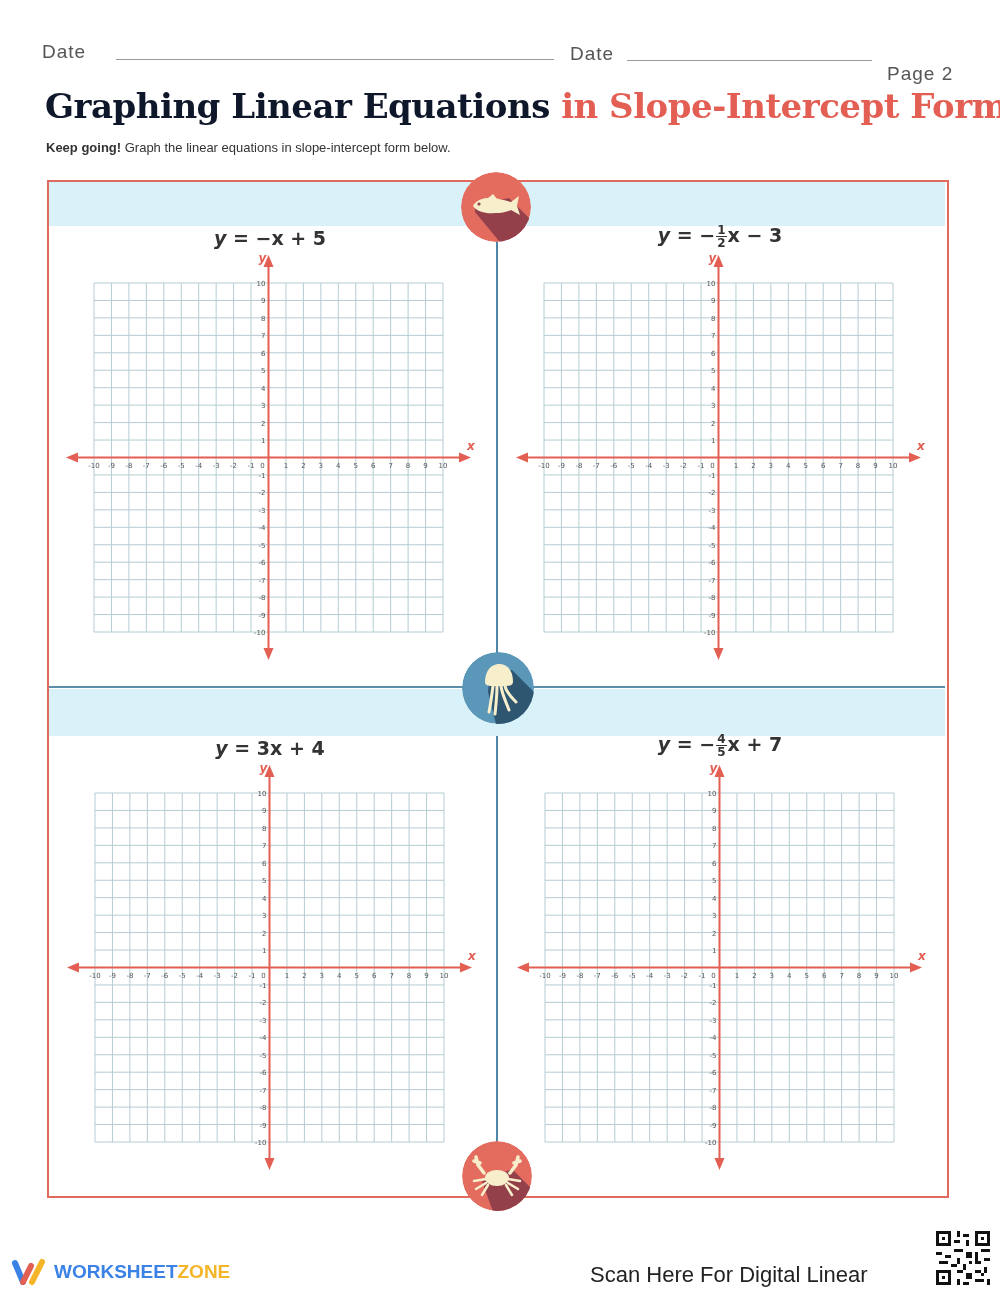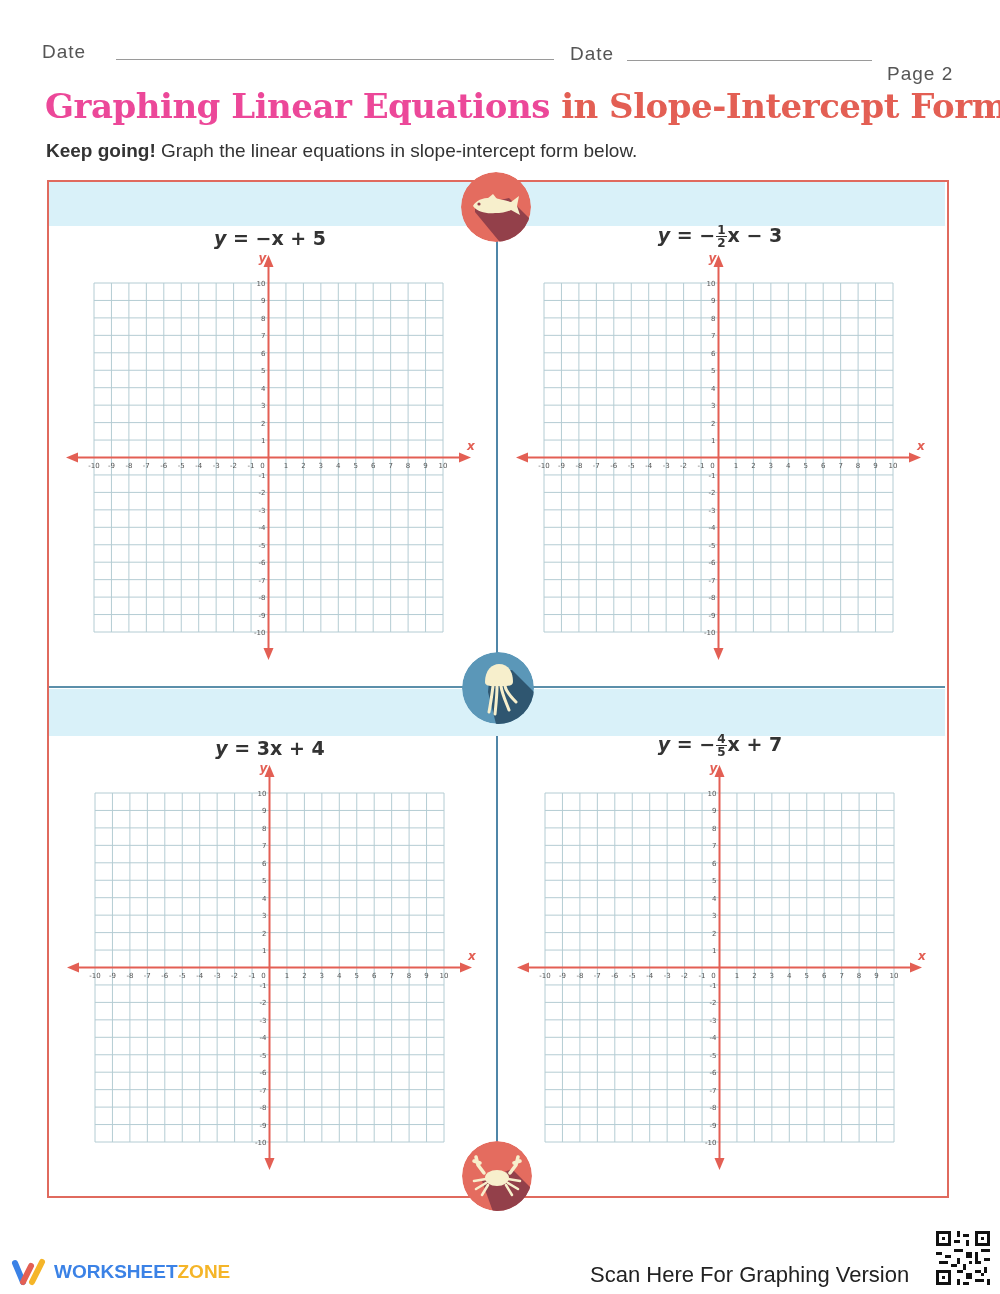--- a/index.html
+++ b/index.html
@@ -1,22 +1,22 @@
 <!DOCTYPE html>
 <html><head>
 <meta charset="utf-8">
 <style>
   html,body{margin:0;padding:0;background:#fff;}
   body{width:1000px;height:1294px;position:relative;overflow:hidden;font-family:"DejaVu Sans",sans-serif;color:#333;}
   .hdr-label{position:absolute;font-family:"Liberation Sans",sans-serif;font-size:19px;color:#555;letter-spacing:1px;}
   .hdr-line{position:absolute;height:1px;background:#9a9a9a;}
   .title{position:absolute;left:45px;top:86px;font-family:"DejaVu Serif",serif;font-size:34px;font-weight:bold;letter-spacing:-0.5px;white-space:nowrap;}
-  .title .t1{color:#ec4899;}
+  .title .t1{color:#0f172a;}
   .title .t2{color:#e35f54;}
-  .instr{position:absolute;left:46px;top:140px;font-family:"Liberation Sans",sans-serif;font-size:19px;color:#333;}
+  .instr{position:absolute;left:46px;top:140px;font-family:"Liberation Sans",sans-serif;font-size:13px;color:#333;}
   .instr b{font-weight:bold;}
   .frame{position:absolute;left:47px;top:180px;width:898px;height:1014px;border:2px solid #e06a5e;box-sizing:content-box;}
   .band{position:absolute;background:#d9f1f9;}
   .eq{position:absolute;font-family:"DejaVu Sans",sans-serif;font-size:19px;font-weight:bold;color:#333;text-align:center;white-space:nowrap;margin-top:36px;}
   .eq i{font-style:italic;}
   .frac{display:inline-block;vertical-align:middle;text-align:center;font-size:12px;line-height:12px;margin:0 1px;}
   .frac span{display:block;}
   .frac .num{border-bottom:1.5px solid #333;padding:0 1px;}
   .vdiv{position:absolute;width:2px;background:#4f86a8;}
   .hdiv{position:absolute;height:2px;background:#5b8faa;}
@@ -476,21 +476,21 @@
 </div>
 
 <div class="footer-logo">
   <svg width="38" height="28" viewBox="0 0 38 28">
     <line x1="5" y1="5" x2="13" y2="24" stroke="#3b82e6" stroke-width="6" stroke-linecap="round"></line>
     <line x1="13" y1="24" x2="21" y2="8" stroke="#e35f54" stroke-width="6" stroke-linecap="round"></line>
     <line x1="22" y1="24" x2="32" y2="4" stroke="#f5b528" stroke-width="6" stroke-linecap="round"></line>
   </svg>
   <span class="logo-text"><span class="w">WORKSHEET</span><span class="z">ZONE</span></span>
 </div>
-<div class="scan">Scan Here For Graphing Version</div>
+<div class="scan">Scan Here For Digital Linear</div>
 <div class="qr">
   <svg width="60" height="60" viewBox="0 0 20 20" shape-rendering="crispEdges">
     <rect x="0" y="0" width="20" height="20" fill="#fff"></rect>
     <g fill="#111">
       <rect x="1" y="1" width="5" height="5"></rect>
         <rect x="2" y="2" width="3" height="3" fill="#fff"></rect>
         <rect x="3" y="3" width="1" height="1"></rect>
       <rect x="14" y="1" width="5" height="5"></rect>
         <rect x="15" y="2" width="3" height="3" fill="#fff"></rect>
         <rect x="16" y="3" width="1" height="1"></rect>

